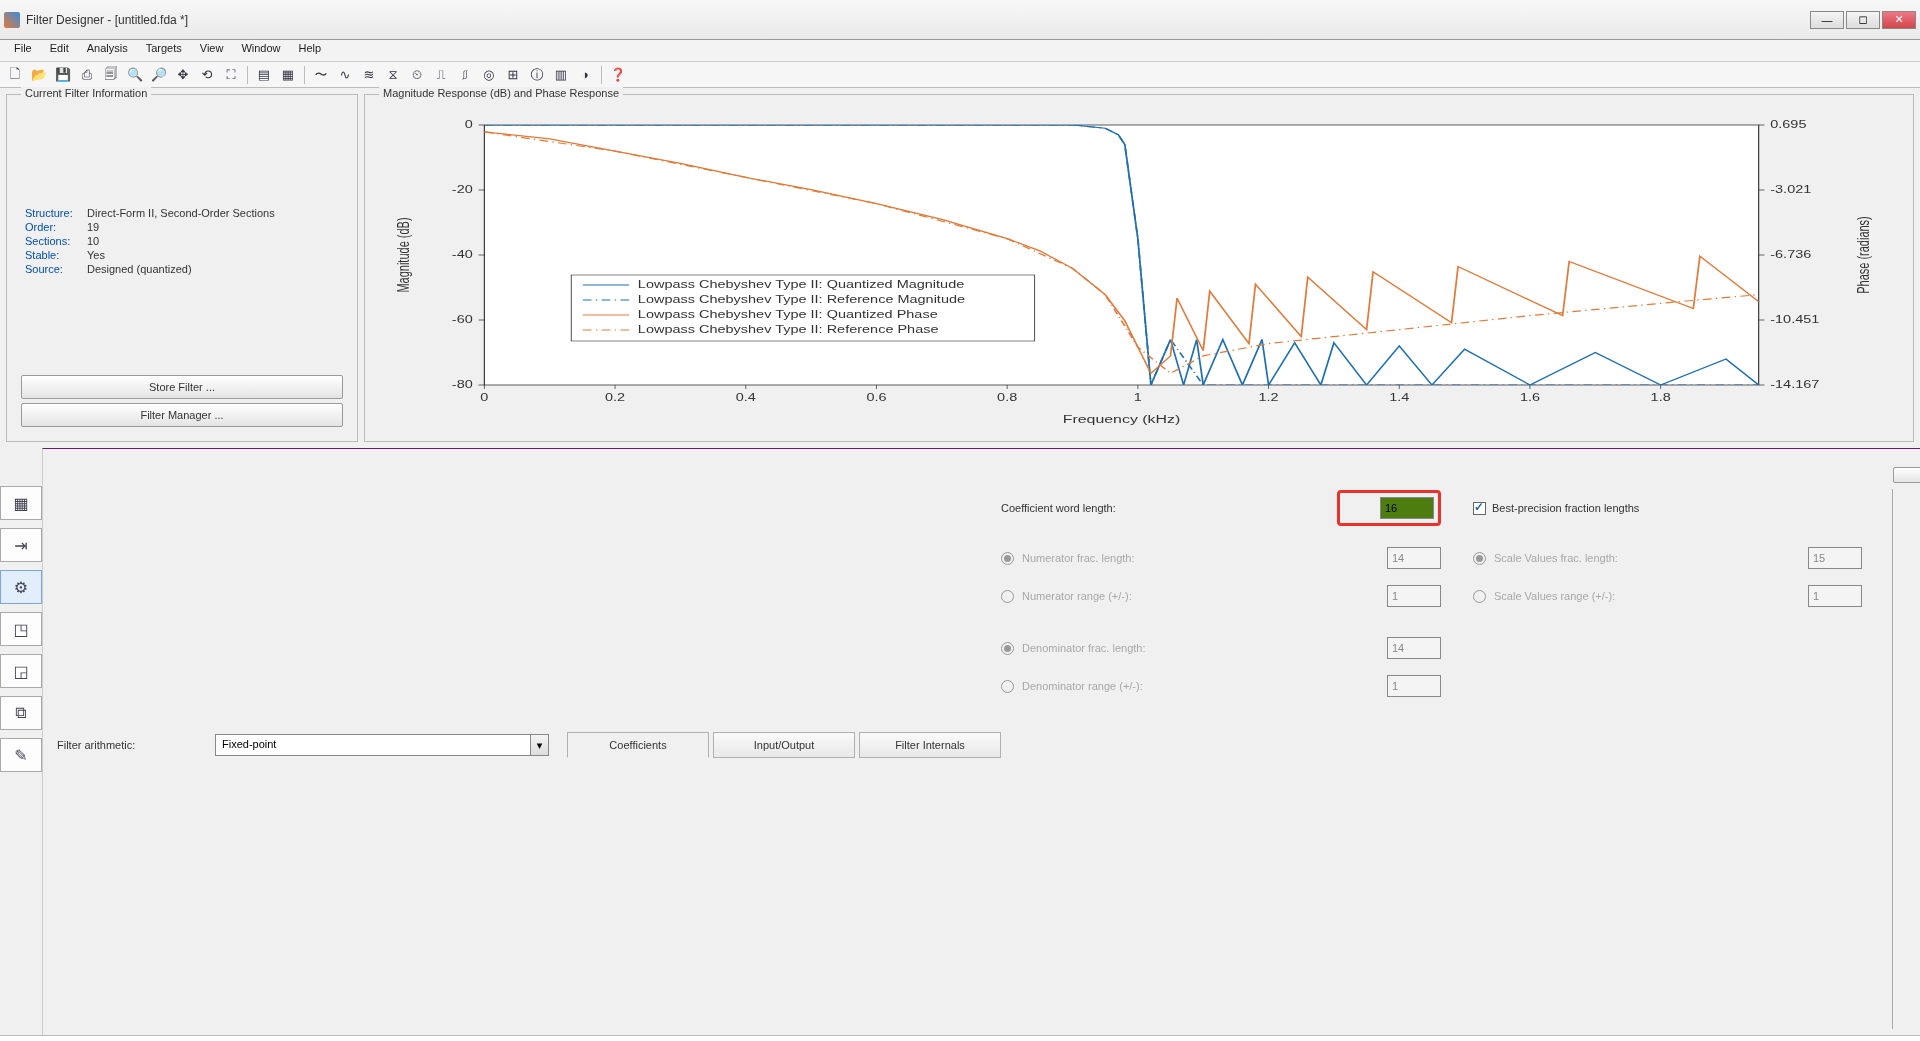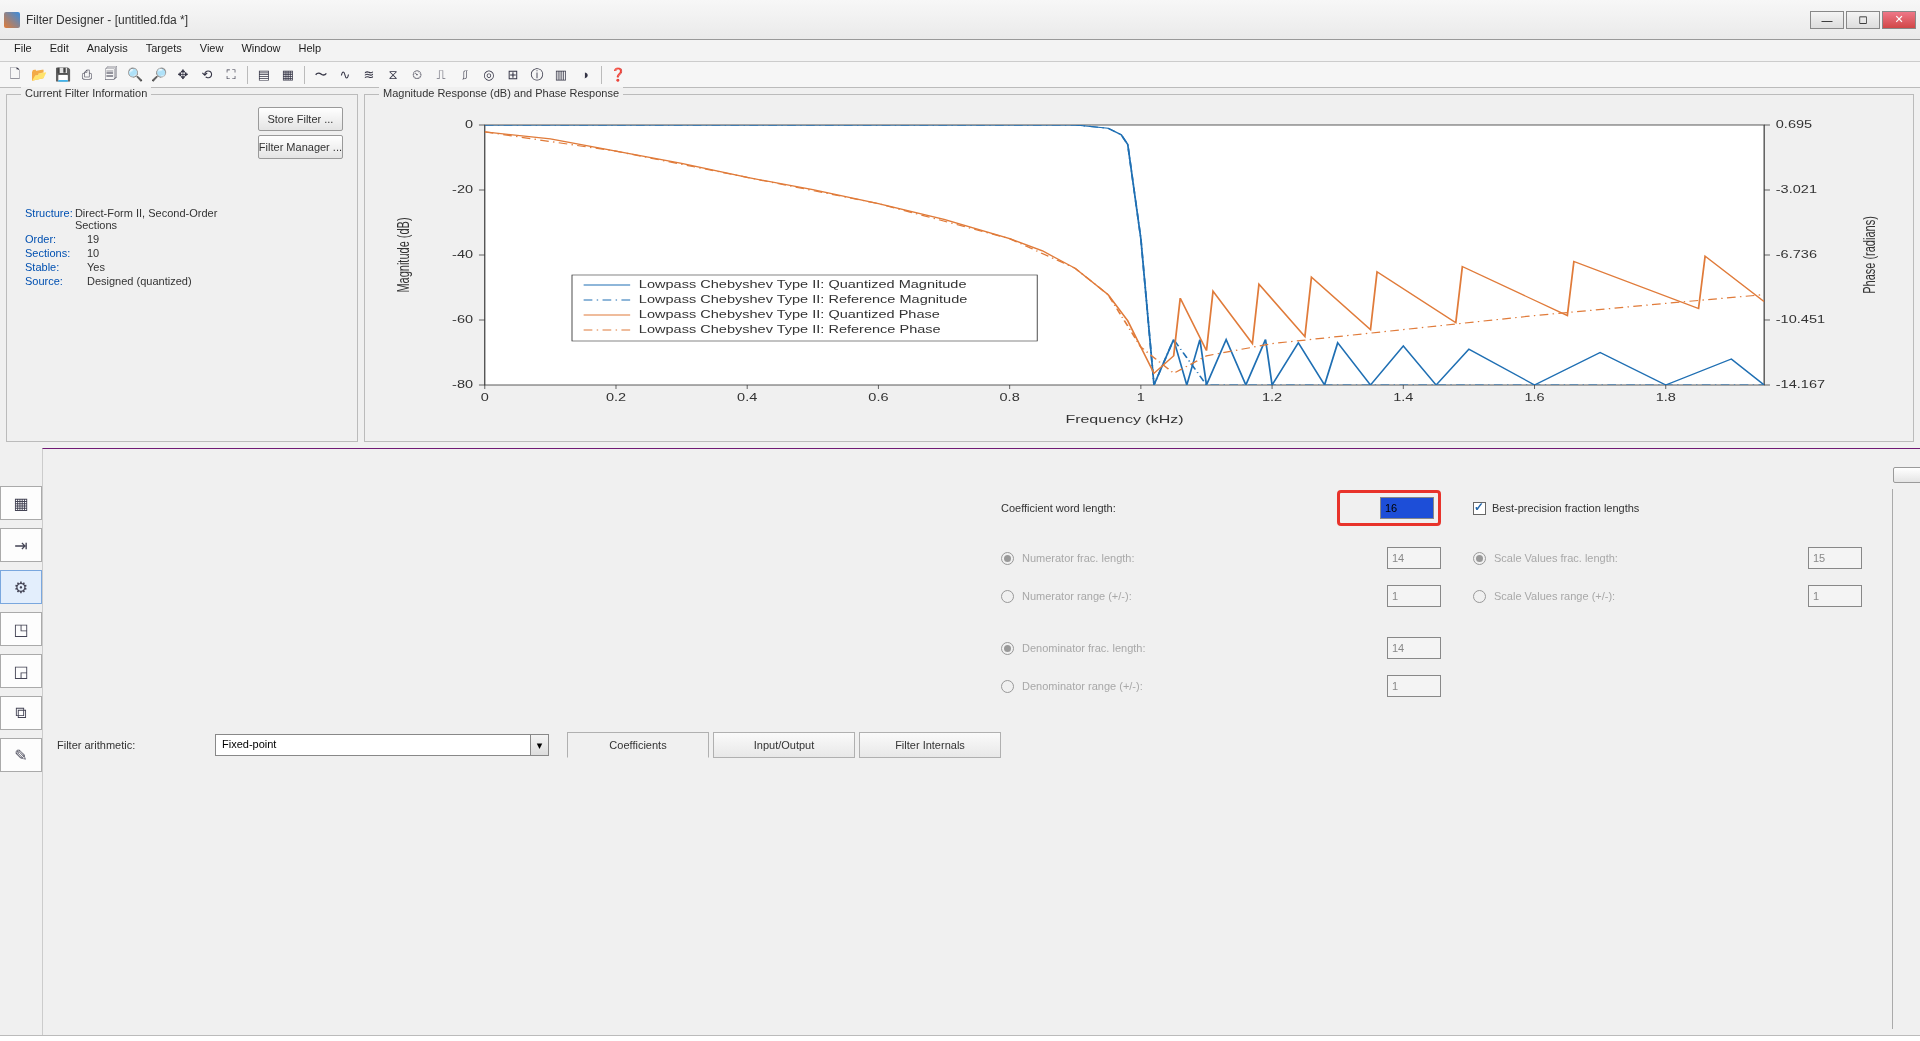--- a/index.html
+++ b/index.html
@@ -22,29 +22,29 @@
 .toolbar .tbbtn { width: 22px; height: 22px; border: 1px solid transparent; display:flex; align-items:center; justify-content:center; cursor:pointer; font-size:13px; color:#334; }
 .toolbar .sep { width:1px; height:18px; background:#bbb; margin: 0 3px; }
 
 
 .main { display:flex; flex-direction:column; height: calc(100vh - 24px - 22px - 26px - 22px); background:#f0f0f0; }
 
 .upper { display:flex; gap:6px; padding: 6px; height: 360px; }
 .panel { border:1px solid #bbb; background:#f0f0f0; position:relative; }
 .panel .legend { position:absolute; top:-8px; left:14px; background:#f0f0f0; padding: 0 4px; font-size:11px; color:#333; }
 
-.filterinfo { width: 352px; display:flex; }
+.filterinfo { width: 352px; display:flex; flex-direction:column; }
 .filterinfo .body { flex:1; padding: 20px 18px 10px 18px; }
 .filterinfo .row { display:flex; margin: 2px 0; font-size:11px; }
 .filterinfo .row .lbl { color:#0050b1; width: 62px; }
 .filterinfo .row .val { color:#333; }
 .filterinfo .btns { padding: 8px 14px 10px; }
 .filterinfo .btn { display:block; width:100%; height:24px; margin:4px 0; border:1px solid #9a9a9a; background: linear-gradient(#fff,#e4e4e4); cursor:pointer; text-align:center; line-height:22px; font-size:11px; color:#333; border-radius:2px; }
 
-.plotpanel { flex:1; padding: 16px 18px 10px 18px; text-align: right; }
+.plotpanel { flex:1; padding: 16px 24px 10px 18px; text-align: right; }
 .plotwrap { width:100%; height:100%; position:relative; }
 .plotwrap svg { width:100%; height:100%; }
 
 
 .lower { flex:1; display:flex; }
 .sidetabs { width: 58px; display:flex; flex-direction:column; padding-top: 38px; gap: 8px; align-items:center; }
 .sidetabs .stab { width: 42px; height: 34px; border:1px solid #aaa; background:#fdfdfd; display:flex; align-items:center; justify-content:center; cursor:pointer; font-size:16px; color:#445; }
 .sidetabs .stab.active { background:#e3eefc; border-color:#7aa7de; }
 
 .settings { flex:1; border-left:1px solid #ccc; border-top:1px solid #701a75; background:#f0f0f0; padding: 12px 14px 6px 14px; display:flex; flex-direction:row; }
@@ -60,21 +60,21 @@
 .tabrow .tab.active { background:#f0f0f0; border-bottom-color:#f0f0f0; position:relative; z-index:1; }
 
 .coeffs { flex:1; margin-top: 28px; display:flex; gap: 32px; position:relative; }
 .coeffs .col1 { width: 440px; }
 .coeffs .col2 { width: 420px; border-right:1px solid #aaa; padding-right:30px; }
 .coeffs .col3 { flex:1; padding-left: 16px; padding-top: 4px; }
 
 .formrow { display:flex; align-items:center; height: 38px; }
 .formrow .flabel { flex:1; color:#333; }
 .formrow .flabel.disabled { color:#a8a8a8; }
-.formrow input[type="text"] { width: 54px; height: 22px; border:1px solid #888; background:#1d4ed8; padding: 2px 4px; font-size:11px; text-align:left; }
+.formrow input[type="text"] { width: 54px; height: 22px; border:1px solid #888; background:#4d7c0f; padding: 2px 4px; font-size:11px; text-align:left; }
 .formrow input[type="text"]:disabled { background:#f4f4f4; color:#888; }
 .formrow .radio { width:13px; height:13px; border:1px solid #999; border-radius:50%; margin-right:8px; position:relative; }
 .formrow .radio.checked::after { content:""; position:absolute; left:2px; top:2px; width:7px; height:7px; border-radius:50%; background:#999; }
 .formrow .chk { width:13px; height:13px; border:1px solid #666; background:#fff; margin-right:6px; position:relative; }
 .formrow .chk.checked::after { content:"✓"; position:absolute; left:0; top:-3px; font-size:12px; color:#26a; font-weight:bold; }
 
 .highlight-box { border: 3px solid #e8332b; border-radius:4px; padding: 4px 4px 4px 40px; margin-left:-40px; }
 
 .applybar { display:flex; justify-content:center; padding: 6px 0 4px; }
 .applybar .btn { width: 90px; height:16px; border:1px solid #9a9a9a; background: linear-gradient(#fff,#e4e4e4); color:#888; cursor:default; text-align:center; line-height:22px; font-size:11px; border-radius:2px; }

